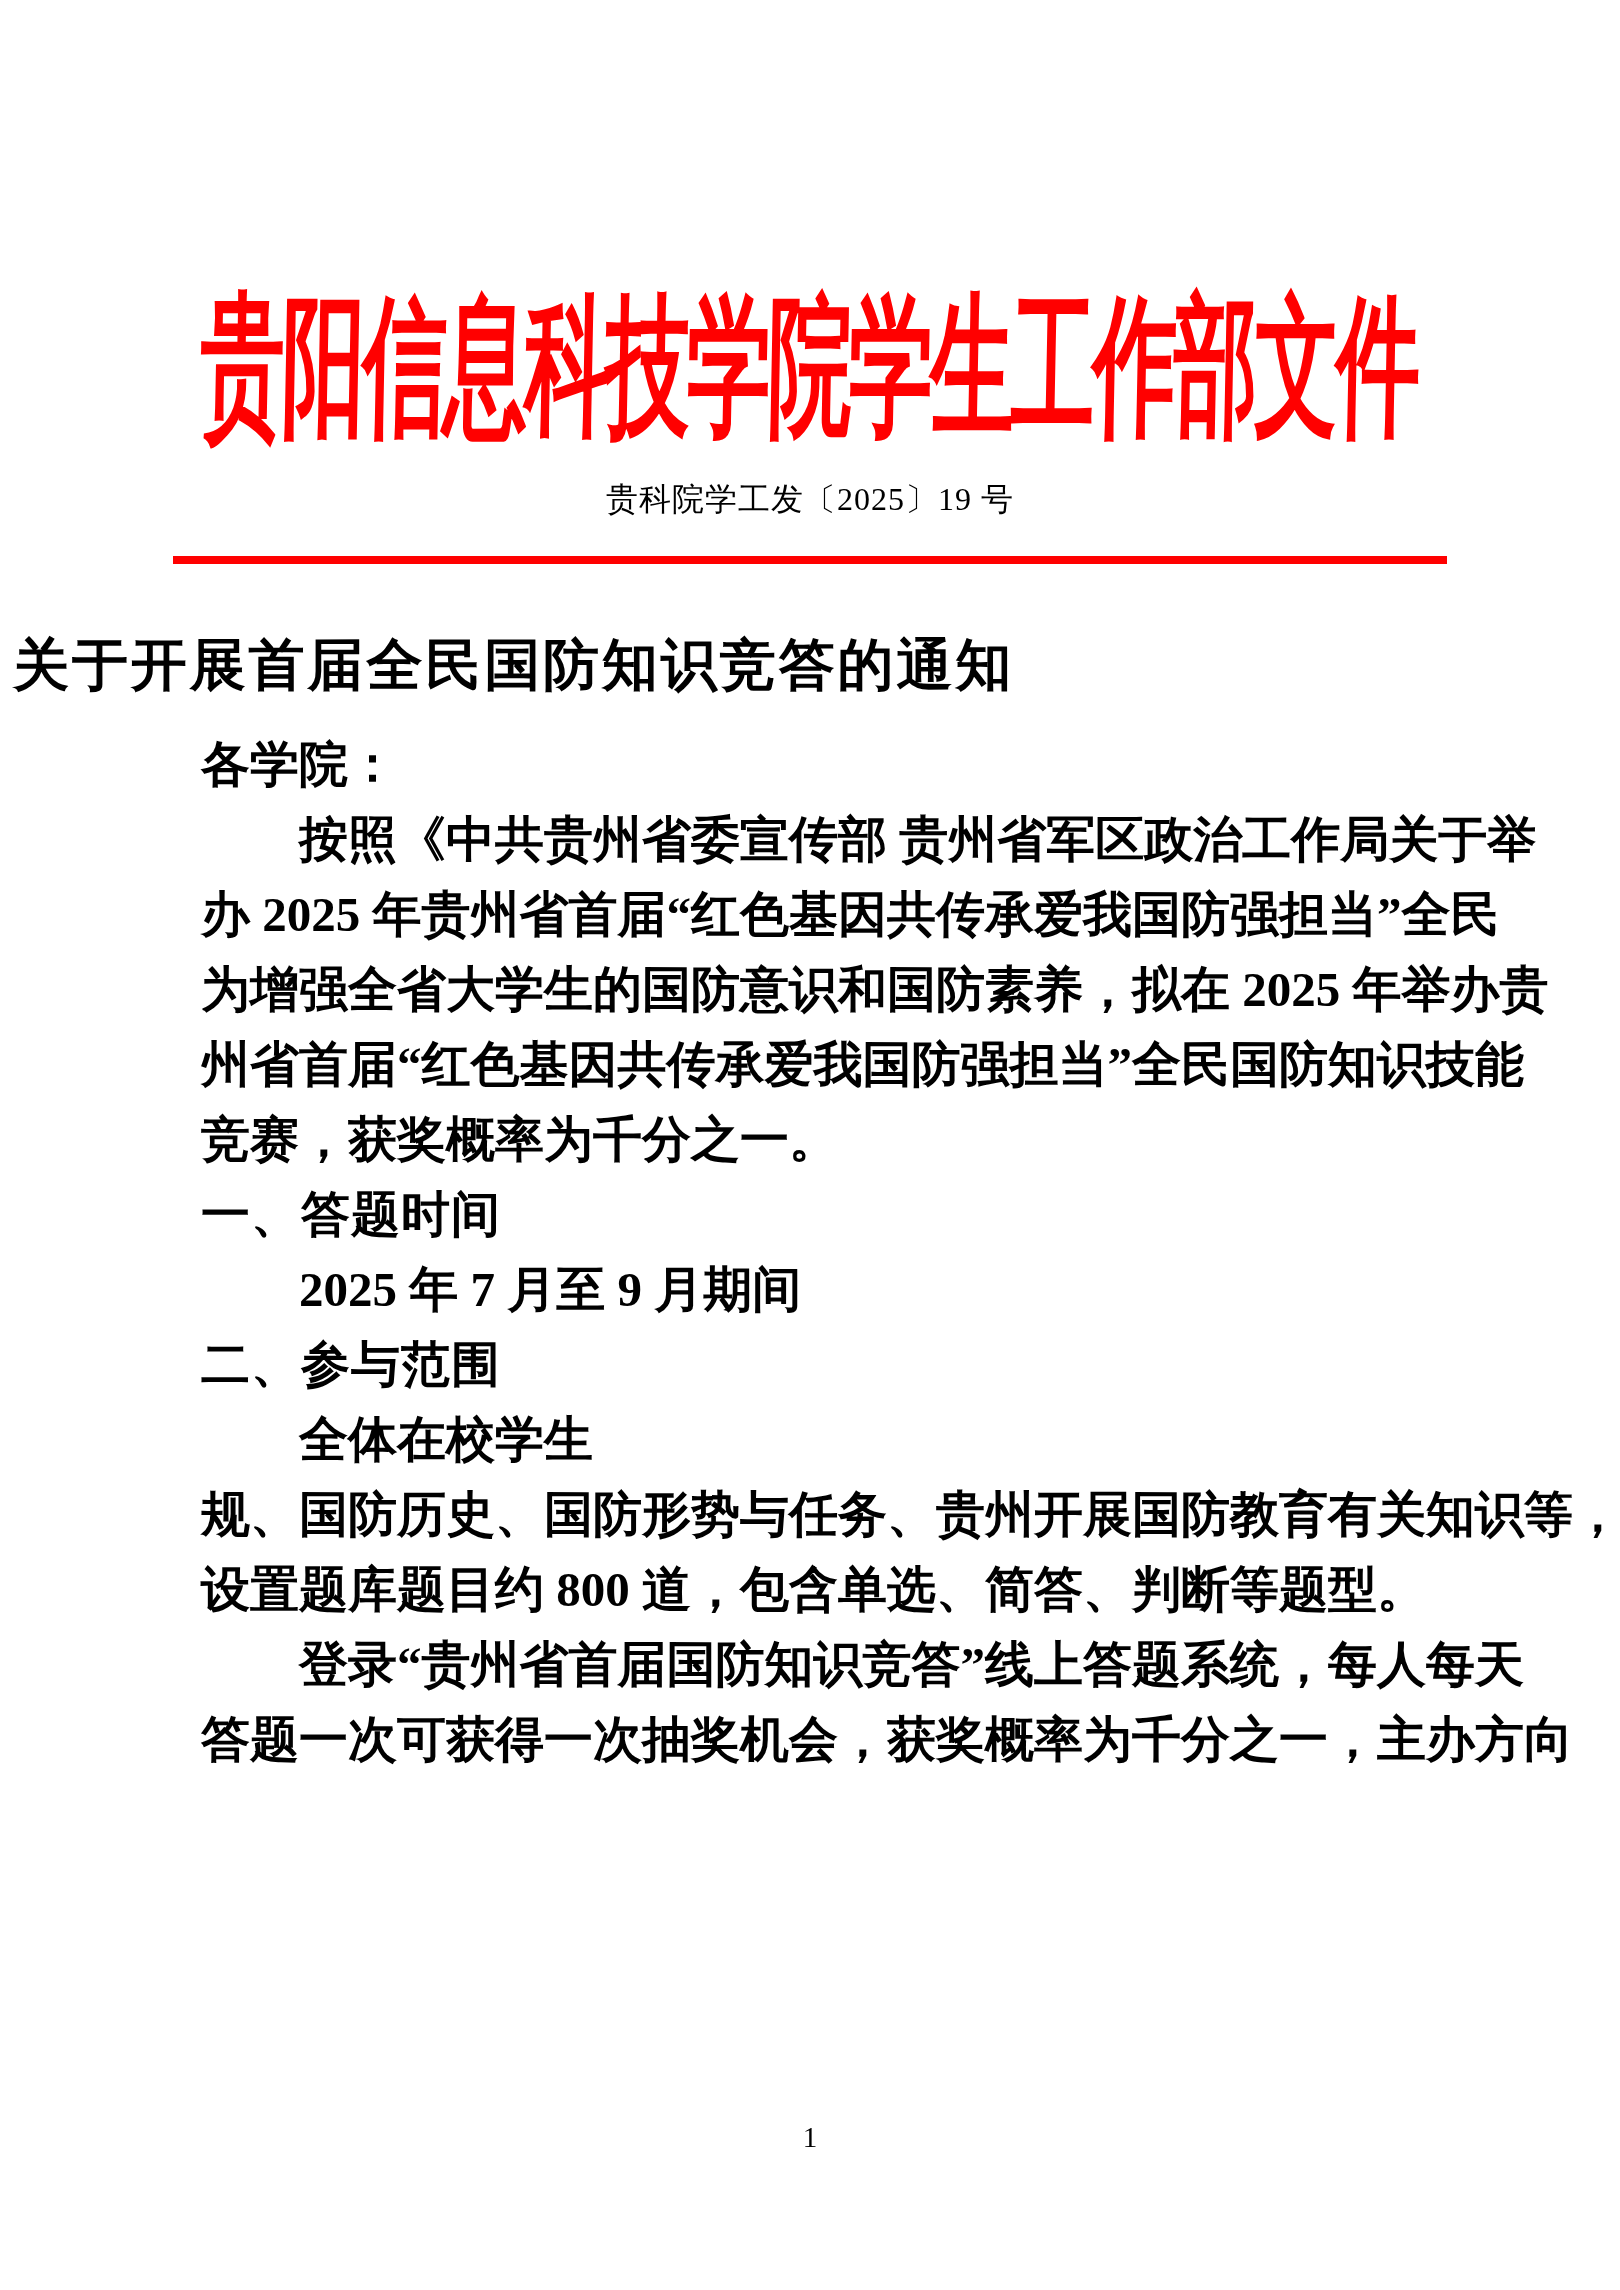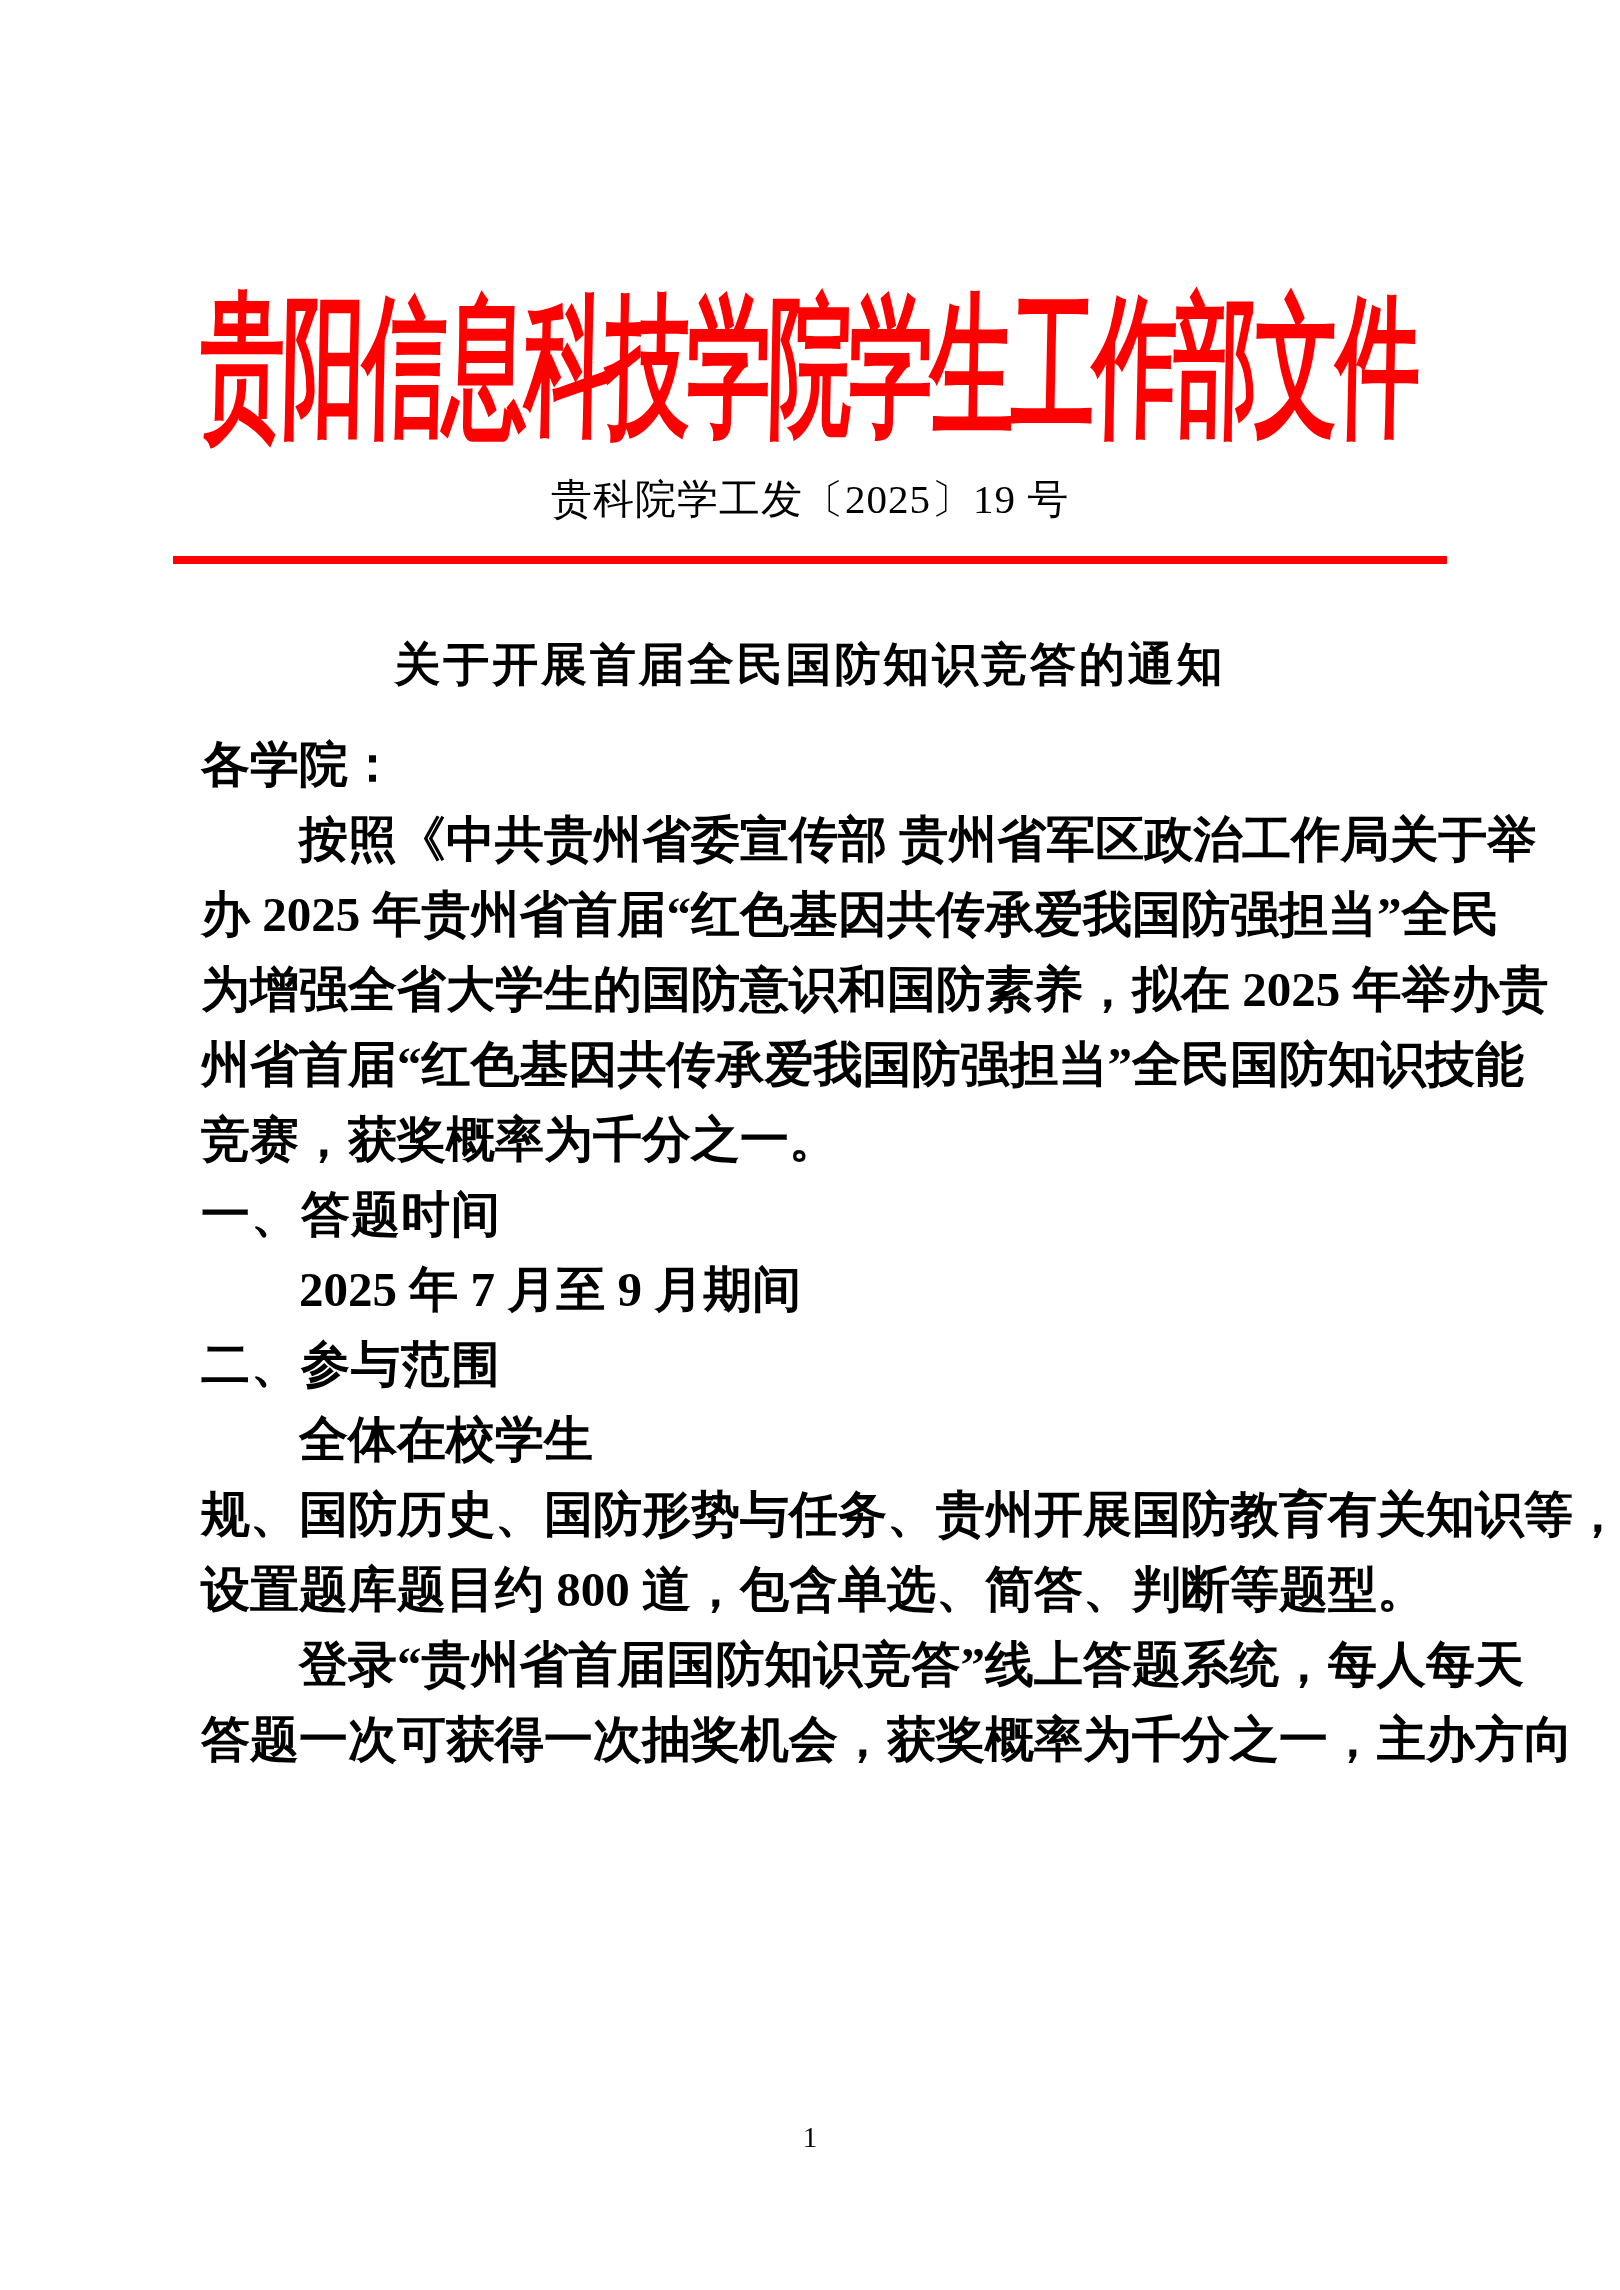--- a/index.html
+++ b/index.html
@@ -33,44 +33,45 @@
     white-space: nowrap;
     transform: scaleY(1.82) skewX(-2deg);
     transform-origin: 50% 0%;
   }
   .doc-number {
     position: absolute;
     top: 477px;
     left: 0;
     width: 100%;
     text-align: center;
-    font-size: 41px;
+    font-size: 32px;
     line-height: 45px;
     letter-spacing: 1px;
     font-family: "Liberation Serif", "DejaVu Serif", serif;
   }
   .red-line {
     position: absolute;
     top: 556px;
     left: 173px;
     width: 1274px;
     height: 7.8px;
     background: #ff0000;
   }
   .doc-title {
     position: absolute;
     top: 631px;
     left: 0;
     width: 100%;
-    text-align: center;
-    font-size: 46px;
+    text-align: left;
+    font-size: 56px;
     line-height: 67px;
     font-weight: bold;
     letter-spacing: 2.9px;
     font-family: "Liberation Sans", "DejaVu Sans", sans-serif;
+    padding-left: 13px;
   }
   .doc-body {
     position: absolute;
     top: 727px;
     left: 201px;
     width: 1276px;
   }
   .line {
     font-size: 49px;
     height: 75px;

